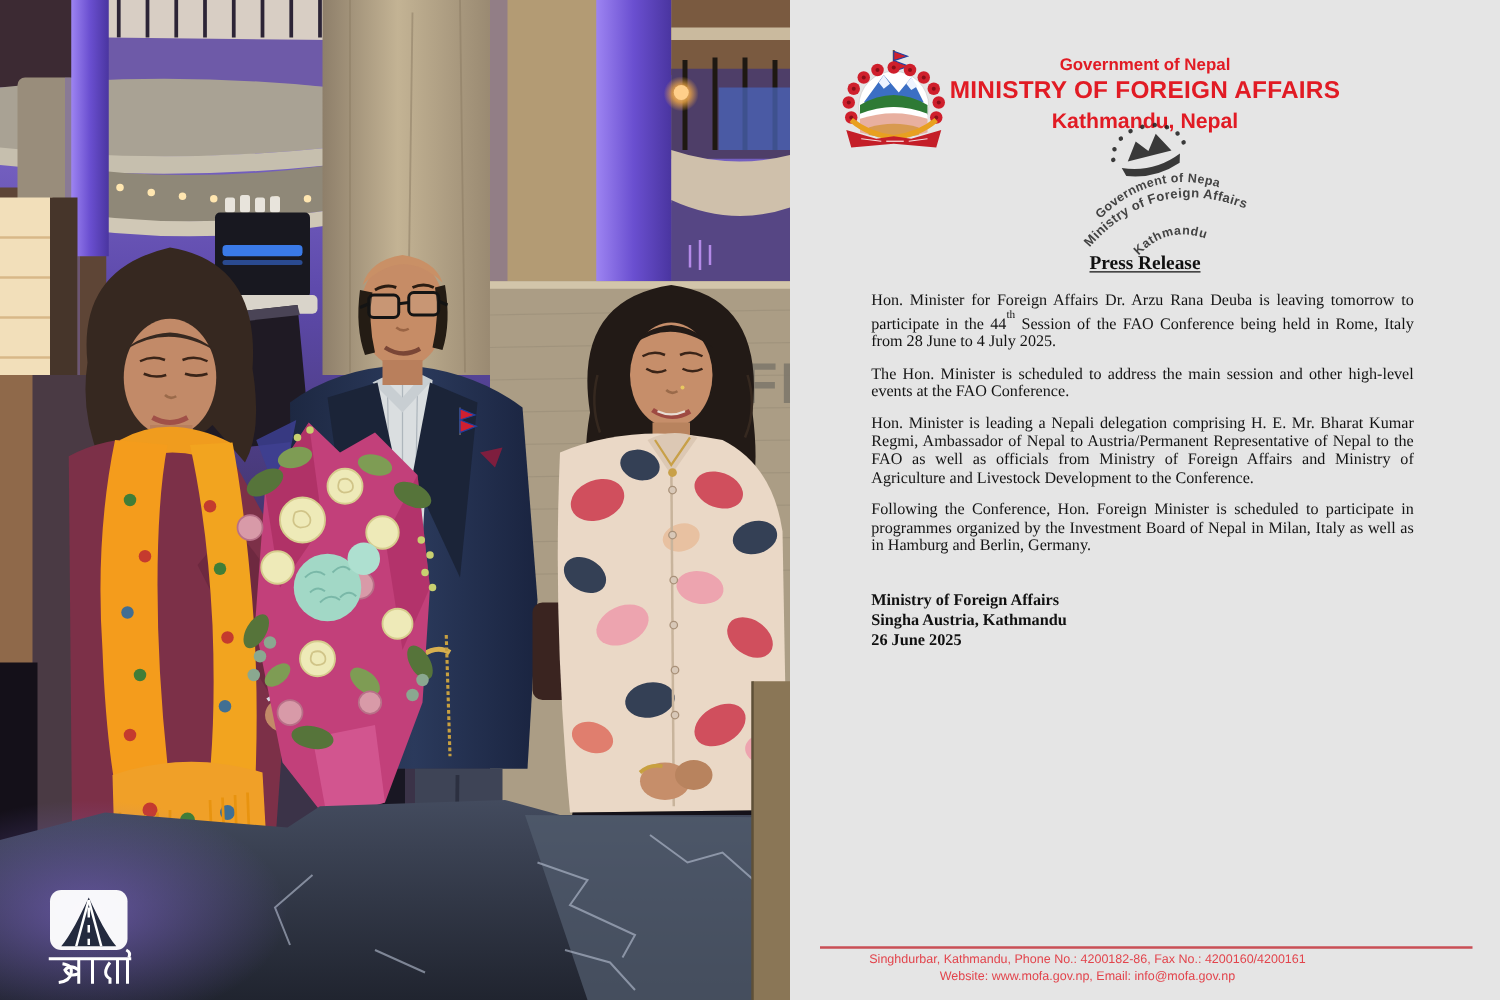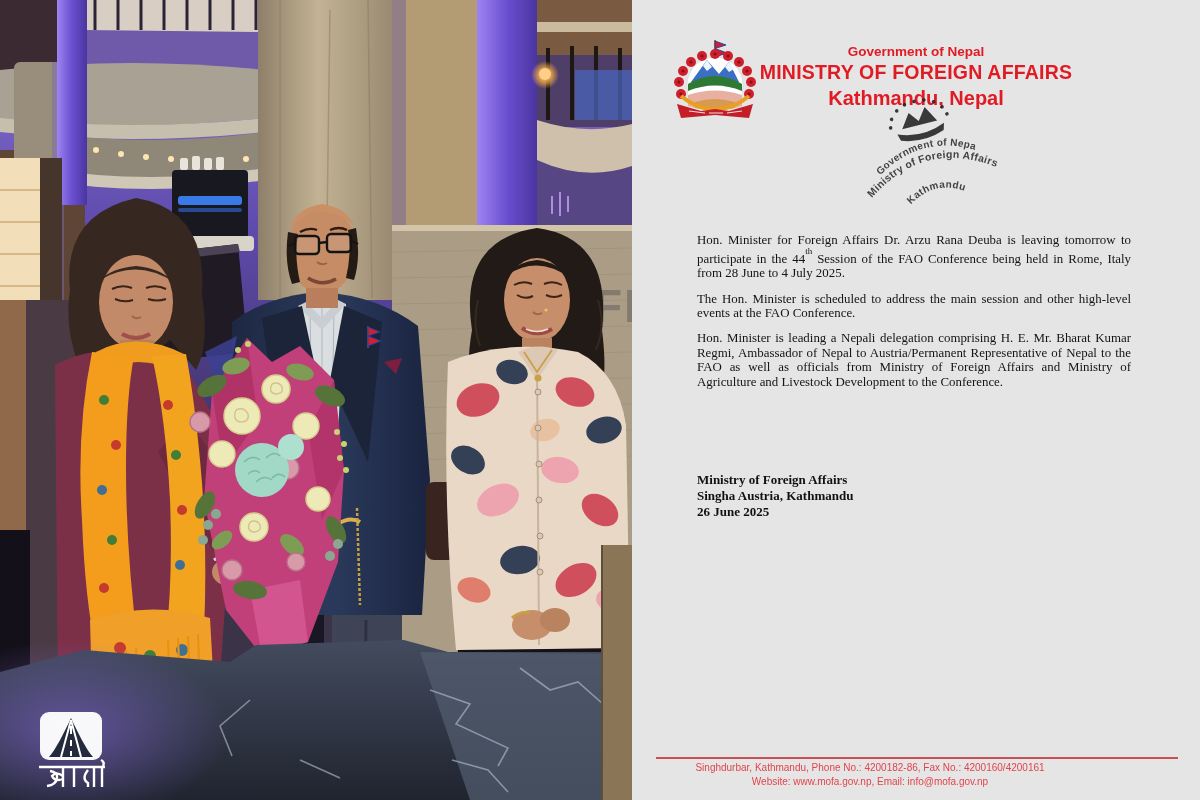--- a/index.html
+++ b/index.html
@@ -3,21 +3,21 @@
 <meta charset="utf-8">
 <style>
   html,body{margin:0;padding:0;background:#777;}
   .canvas{position:relative;width:1200px;height:800px;overflow:hidden;background:#fff;font-family:"Liberation Sans",sans-serif;}
   .photo-pane{position:absolute;left:0;top:0;width:632px;height:800px;overflow:hidden;background:#3b3348;}
   .photo-pane svg{display:block;}
   .doc-pane{position:absolute;left:632px;top:0;width:568px;height:800px;background:#e5e5e5;}
   .doc-header{position:absolute;left:0;top:44px;width:568px;text-align:center;font-weight:bold;line-height:1.12;}
   .doc-header .l1{font-size:13.5px;}
   .doc-header .l2{font-size:19.5px;margin-top:3px;letter-spacing:.2px;}
-  .doc-header .l3{font-size:20px;margin-top:3px;}
+  .doc-header .l3{font-size:17px;margin-top:3px;}
   .emblem{position:absolute;left:33px;top:38px;}
   .stamp{position:absolute;left:218px;top:94px;}
   .press-title{position:absolute;left:0;top:202px;width:568px;text-align:center;font-family:"Liberation Serif",serif;font-weight:bold;font-size:15.5px;color:#111;}
   .press-title span{text-decoration:underline;text-underline-offset:2px;}
   .doc-body{position:absolute;left:65px;top:233px;width:434px;font-family:"Liberation Serif",serif;font-size:12.9px;line-height:14.6px;color:#141414;text-align:justify;}
   .doc-body p{margin:0 0 10.5px 0;}
   .doc-body sup{font-size:9px;position:relative;top:-4px;}
   .signature{position:absolute;left:65px;top:472px;font-family:"Liberation Serif",serif;font-weight:bold;font-size:13px;line-height:16px;color:#111;}
   .footer-rule{position:absolute;left:24px;right:22px;top:757px;height:2px;background:#c94f55;}
   .doc-footer{position:absolute;left:0;top:761px;width:476px;text-align:center;font-size:10px;line-height:13.5px;}
@@ -557,25 +557,29 @@
         </text>
         <text font-family="Liberation Sans, sans-serif" font-size="10.5" font-weight="bold" letter-spacing=".3">
           <textPath href="#arc2" startOffset="50%" text-anchor="middle">Ministry of Foreign Affairs</textPath>
         </text>
         <text font-family="Liberation Sans, sans-serif" font-size="10" font-weight="bold" letter-spacing=".5">
           <textPath href="#arc3" startOffset="50%" text-anchor="middle">Kathmandu</textPath>
         </text>
       </g>
     </svg>
 
+    <div class="press-title">
+      <span>Press Release</span>
+    </div>
 
     <div class="doc-body">
       <p><span>Hon. Minister for Foreign Affairs Dr. Arzu Rana Deuba is leaving tomorrow to participate in the 44</span><sup>th</sup><span> Session of the FAO Conference being held in Rome, Italy from 28 June to 4 July 2025.</span></p>
       <p>The Hon. Minister is scheduled to address the main session and other high-level events at the FAO Conference.</p>
       <p>Hon. Minister is leading a Nepali delegation comprising H. E. Mr. Bharat Kumar Regmi, Ambassador of Nepal to Austria/Permanent Representative of Nepal to the FAO as well as officials from Ministry of Foreign Affairs and Ministry of Agriculture and Livestock Development to the Conference.</p>
+      <p>Following the Conference, Hon. Foreign Minister is scheduled to participate in programmes organized by the Investment Board of Nepal in Milan, Italy as well as in Hamburg and Berlin, Germany.</p>
     </div>
 
     <div class="signature">
       <div>Ministry of Foreign Affairs</div>
       <div>Singha Austria, Kathmandu</div>
       <div>26 June 2025</div>
     </div>
 
     <div class="footer-rule"></div>
     <div class="doc-footer" style="color:#e2444c;">

